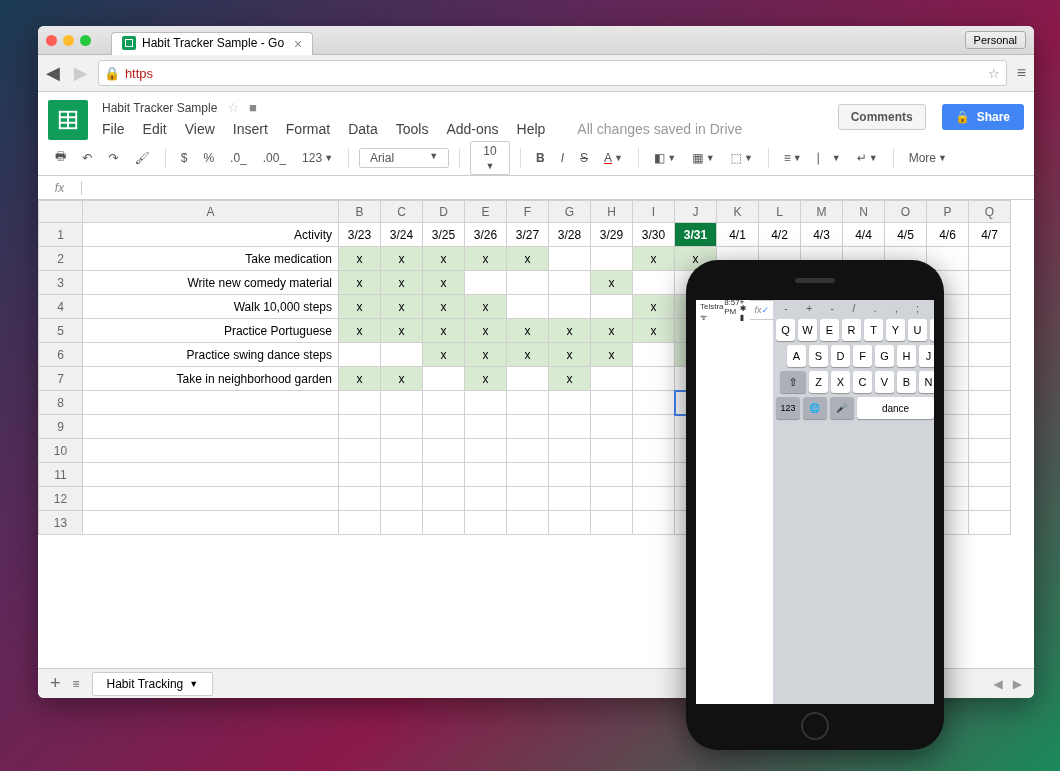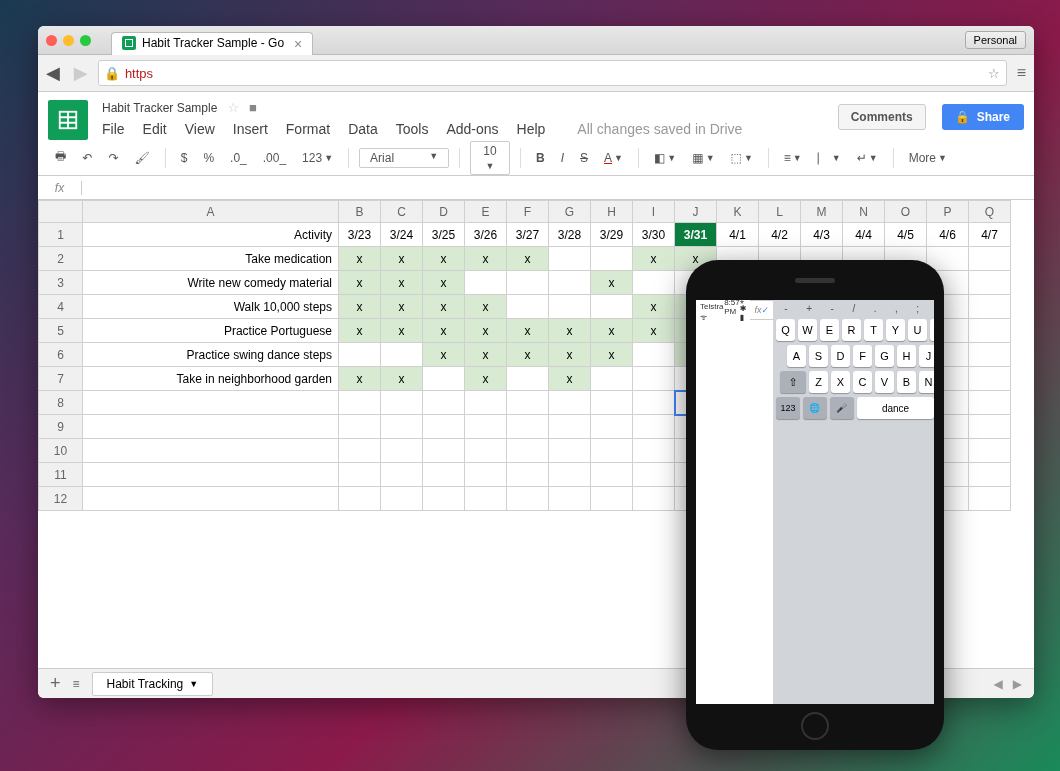--- a/index.html
+++ b/index.html
@@ -450,20 +450,40 @@
             <td class="cell"></td>
             <td class="cell"></td>
             <td class="cell"></td>
             <td class="cell"></td>
             <td class="cell"></td>
             <td class="cell"></td>
             <td class="cell"></td>
           </tr>
           <tr>
             <th class="row-head">12</th>
+            <td class="cell act"></td>
+            <td class="cell"></td>
+            <td class="cell"></td>
+            <td class="cell"></td>
+            <td class="cell"></td>
+            <td class="cell"></td>
+            <td class="cell"></td>
+            <td class="cell"></td>
+            <td class="cell"></td>
+            <td class="cell"></td>
+            <td class="cell"></td>
+            <td class="cell"></td>
+            <td class="cell"></td>
+            <td class="cell"></td>
+            <td class="cell"></td>
+            <td class="cell"></td>
+            <td class="cell"></td>
+          </tr>
+          <tr>
+            <th class="row-head">13</th>
             <td class="cell act"></td>
             <td class="cell"></td>
             <td class="cell"></td>
             <td class="cell"></td>
             <td class="cell"></td>
             <td class="cell"></td>
             <td class="cell"></td>
             <td class="cell"></td>
             <td class="cell"></td>
             <td class="cell"></td>

